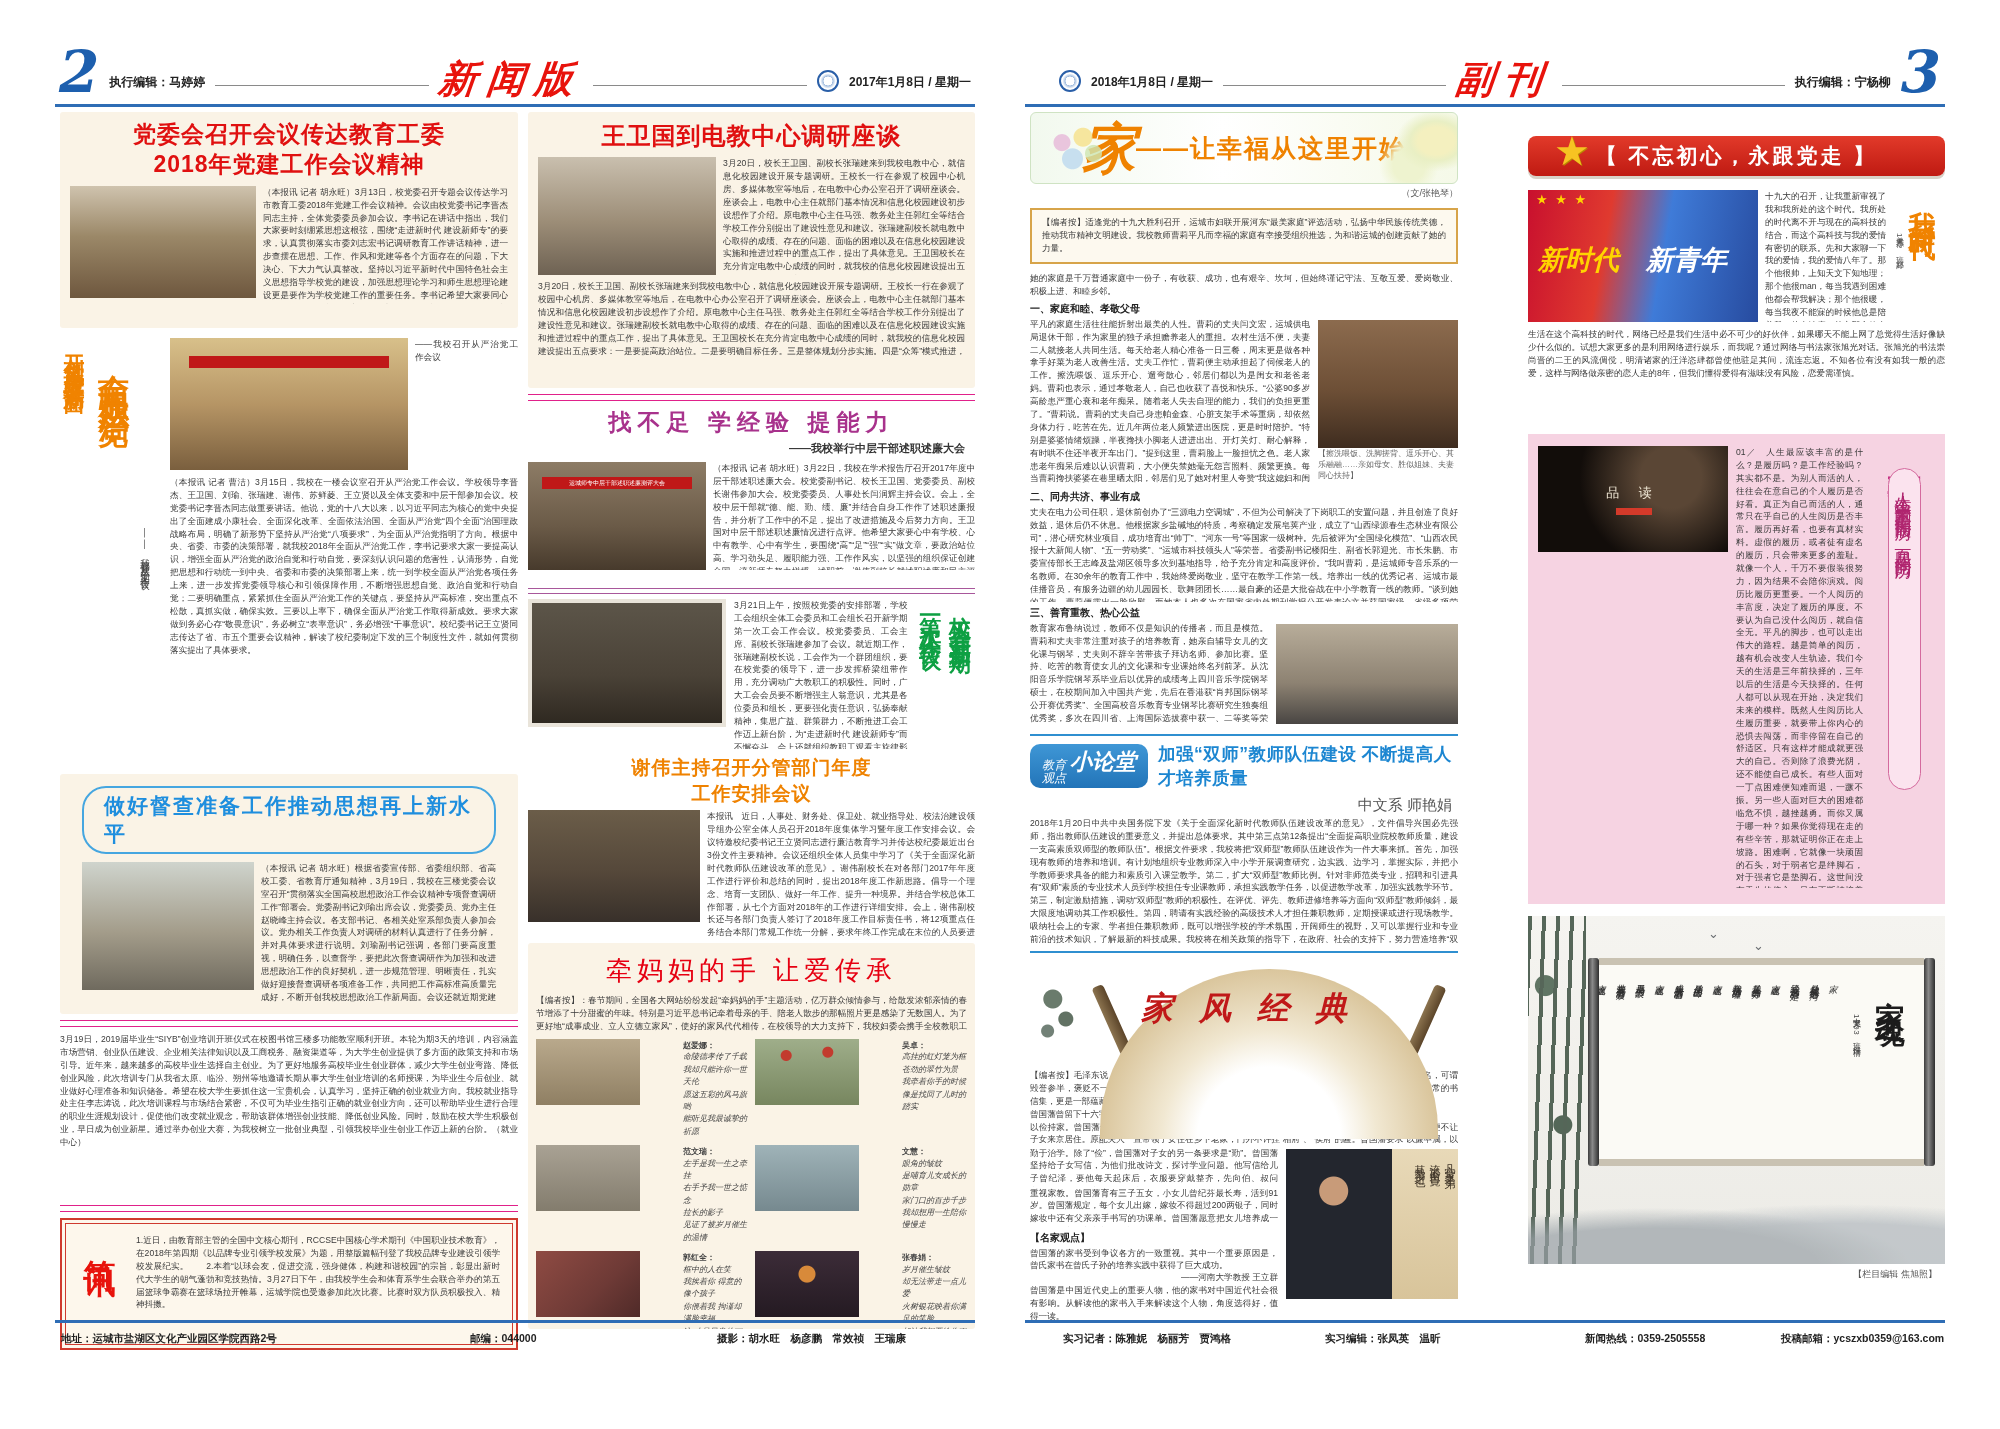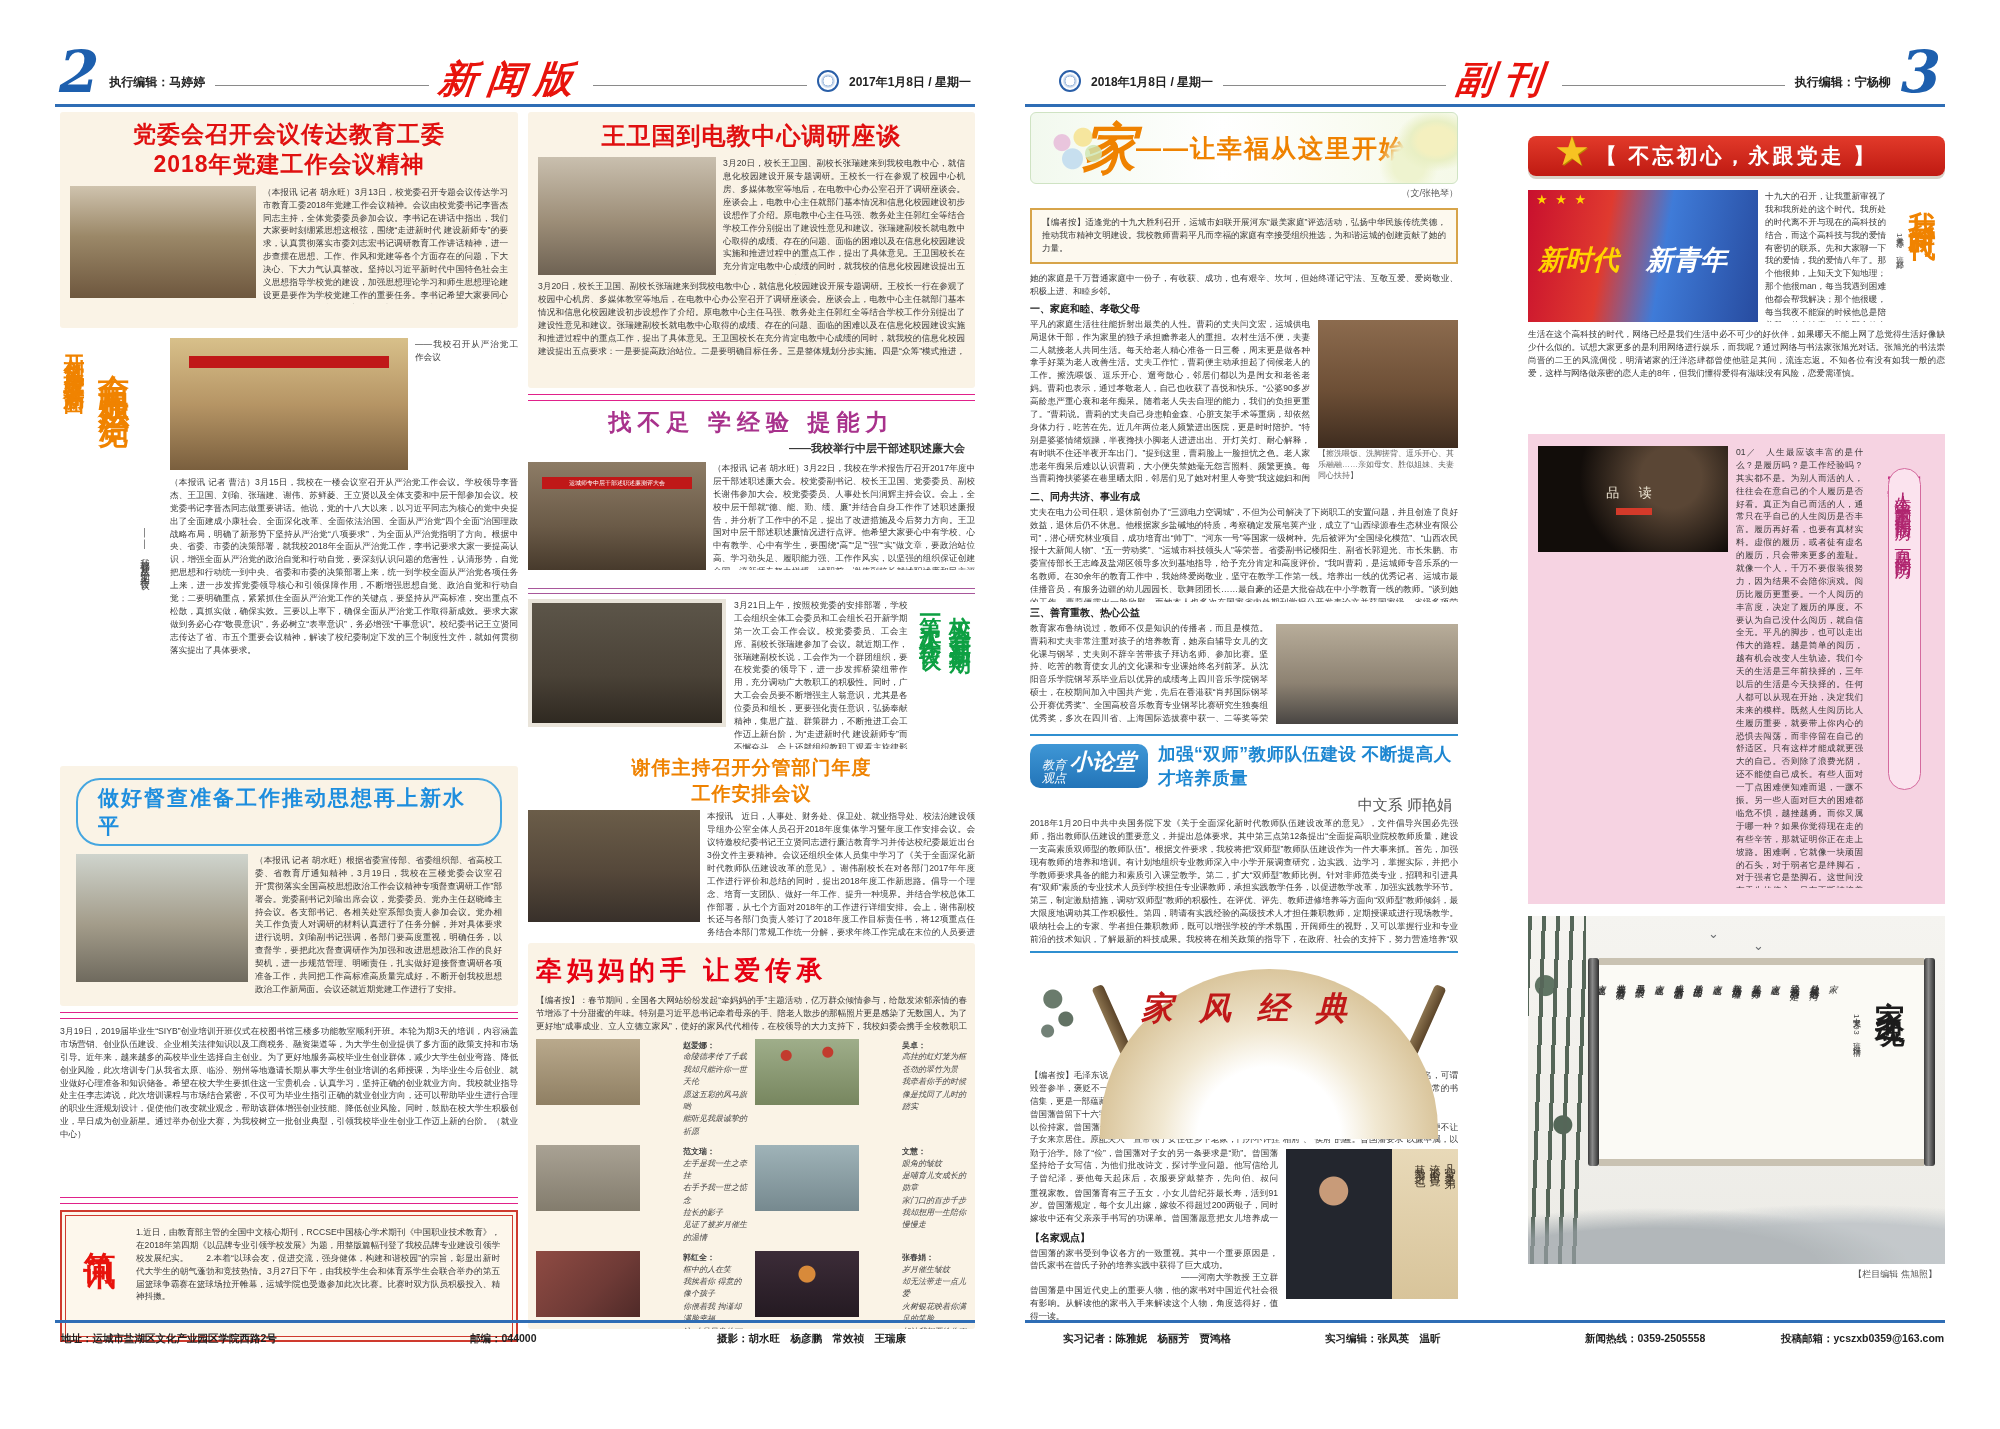--- a/index.html
+++ b/index.html
@@ -29,21 +29,21 @@
   .row{display:flex;gap:7px;}
   h2,h3,h4{margin:0;}
   
   .h-a1{color:#e01010;font-weight:bold;font-size:23px;line-height:1.3;text-align:center;letter-spacing:1px;}
   .h-stadium{display:block;margin:4px auto 8px;width:fit-content;border:2px solid #45a6e0;border-radius:24px;
     color:#1e8ede;font-weight:bold;font-size:21px;padding:4px 20px;letter-spacing:2px;}
   .h-magenta{color:#e0218a;font-weight:bold;font-size:22px;text-align:center;letter-spacing:2px;margin:4px 0 8px;}
   .h-purple{color:#a8328c;font-weight:bold;font-size:23px;text-align:center;letter-spacing:6px;}
   .h-sub{font-size:11px;font-weight:bold;color:#333;text-align:right;padding:3px 10px 6px 0;}
   .h-orange-c{color:#ef8200;font-weight:bold;font-size:19px;text-align:center;line-height:1.35;letter-spacing:1px;}
-  .h-red-big{color:#e60012;font-weight:bold;font-size:26px;letter-spacing:5px;padding:6px 0;}
+  .h-red-big{color:#e60012;font-weight:normal;font-size:26px;text-align:center;letter-spacing:5px;padding:6px 0;}
   .vt-orange-outer{color:#f08300;font-weight:bold;font-size:21px;letter-spacing:4px;}
   .vt-orange-inner{color:#f08300;font-weight:bold;font-size:31px;letter-spacing:6px;}
   .vt-sub{font-size:9.5px;color:#444;letter-spacing:2px;}
   .vt-green{color:#0ea043;font-weight:bold;font-size:22px;letter-spacing:5px;line-height:1.35;white-space:pre-line;}
   
   .brief{border:2px solid #cf3a2e;outline:1px solid #cf3a2e;outline-offset:-6px;background:#fdf7ec;
     display:flex;gap:14px;padding:14px 16px;}
   .brief-label{color:#e8130c;font-weight:bold;font-size:32px;letter-spacing:6px;font-family:"DejaVu Serif",serif;}
   
   .mom-grid{display:grid;grid-template-columns:104px 1fr 104px 1fr;gap:7px;margin-top:5px;}
@@ -168,21 +168,21 @@
         <div class="row">
           <div class="ph" style="width:238px;height:132px;background:linear-gradient(180deg,#d8c08a,#b69565 50%,#7a5f3e);">
             <div class="banner"></div>
           </div>
           <div class="bt" style="height:132px;flex:1;">——我校召开从严治党工作会议</div>
         </div>
         <div class="bt" style="height:276px;margin-top:6px;">（本报讯 记者 曹洁）3月15日，我校在一楼会议室召开从严治党工作会议。学校领导李晋杰、王卫国、刘瑜、张瑞建、谢伟、苏鲜菱、王立贤以及全体支委和中层干部参加会议。校党委书记李晋杰同志做重要讲话。他说，党的十八大以来，以习近平同志为核心的党中央提出了全面建成小康社会、全面深化改革、全面依法治国、全面从严治党“四个全面”治国理政战略布局，明确了新形势下坚持从严治党“八项要求”，为全面从严治党指明了方向。根据中央、省委、市委的决策部署，就我校2018年全面从严治党工作，李书记要求大家一要提高认识，增强全面从严治党的政治自觉和行动自觉，要深刻认识问题的危害性，认清形势，自觉把思想和行动统一到中央、省委和市委的决策部署上来，统一到学校全面从严治党各项任务上来，进一步发挥党委领导核心和引领保障作用，不断增强思想自觉、政治自觉和行动自觉；二要明确重点，紧紧抓住全面从严治党工作的关键点，要坚持从严高标准，突出重点不松散，真抓实做，确保实效。三要以上率下，确保全面从严治党工作取得新成效。要求大家做到务必心存“敬畏意识”，务必树立“表率意识”，务必增强“干事意识”。校纪委书记王立贤同志传达了省、市五个重要会议精神，解读了校纪委制定下发的三个制度性文件，就如何贯彻落实提出了具体要求。</div>
       </div>
     </article>
 
-    <article class="box" style="height:224px;margin-top:8px;padding:8px 16px;overflow:hidden;">
+    <article class="box" style="height:224px;margin-top:16px;padding:8px 22px;overflow:hidden;">
       <h2 class="h-stadium">做好督查准备工作推动思想再上新水平</h2>
       <div class="row">
         <div class="ph" style="width:172px;height:128px;background:linear-gradient(180deg,#cfd4cd,#a39c8a 55%,#6f6a5e);"></div>
         <div class="bt" style="height:140px;">（本报讯 记者 胡水旺）根据省委宣传部、省委组织部、省高校工委、省教育厅通知精神，3月19日，我校在三楼党委会议室召开“贯彻落实全国高校思想政治工作会议精神专项督查调研工作”部署会。党委副书记刘瑜出席会议，党委委员、党办主任赵晓峰主持会议。各支部书记、各相关处室系部负责人参加会议。党办相关工作负责人对调研的材料认真进行了任务分解，并对具体要求进行说明。刘瑜副书记强调，各部门要高度重视，明确任务，以查督学，要把此次督查调研作为加强和改进思想政治工作的良好契机，进一步规范管理、明晰责任，扎实做好迎接督查调研各项准备工作，共同把工作高标准高质量完成好，不断开创我校思想政治工作新局面。会议还就近期党建工作进行了安排。</div>
       </div>
     </article>
 
     <div class="rule-pink"></div>
 
     <article style="height:166px;overflow:hidden;">

